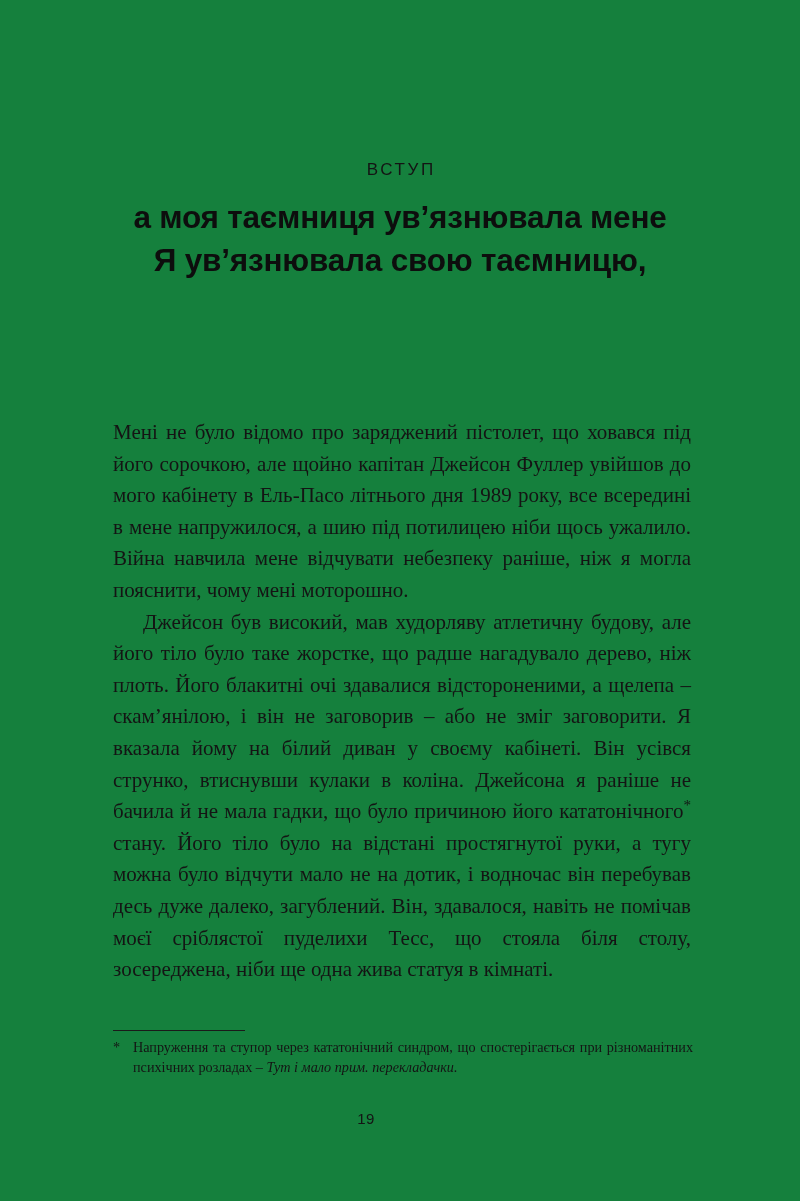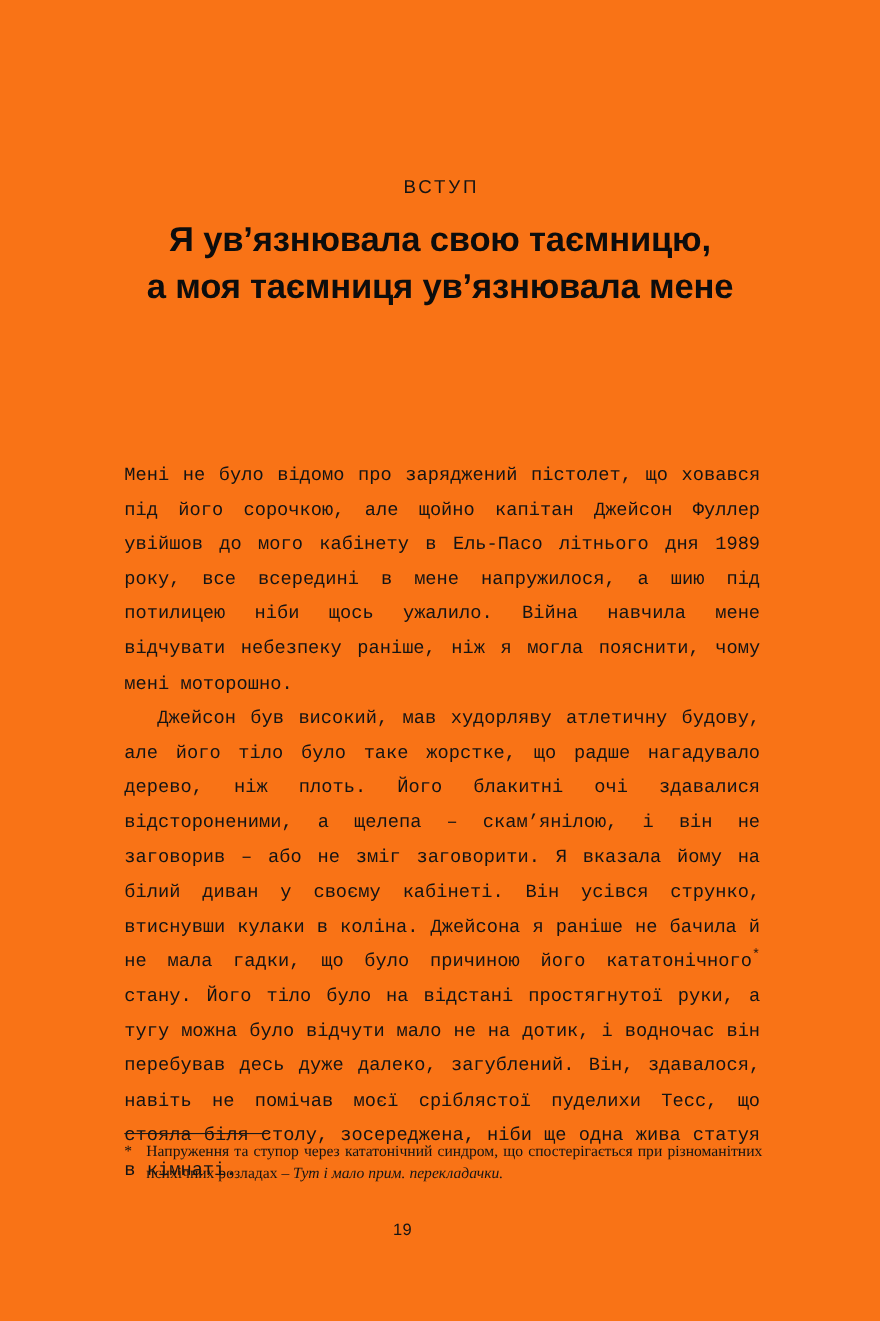--- a/index.html
+++ b/index.html
@@ -16,21 +16,21 @@
     font-family: "Liberation Serif", "DejaVu Serif", serif;
     color: #111111;
     -webkit-font-smoothing: antialiased;
   }
 
   .page {
     position: absolute;
     inset: 0;
     width: 800px;
     height: 1201px;
-    background: #f97316;
+    background: #15803d;
   }
 
   
   .chapter-head {
     position: absolute;
     left: 0;
     top: 160px;
     width: 800px;
     text-align: center;
   }
@@ -61,27 +61,26 @@
 
   
   .body-col {
     position: absolute;
     left: 113px;
     top: 417px;
     width: 578px;
   }
   .body-col p {
     margin: 0;
-    font-size: 17px;
+    font-size: 21px;
     line-height: 31.6px;
     text-align: justify;
     text-justify: inter-word;
     color: #141414;
     hyphens: manual;
-    font-family: Liberation Mono, monospace;
   }
   .body-col p.indent {
     text-indent: 30px;
   }
   .fn-ref {
     font-size: 0.72em;
     vertical-align: super;
     line-height: 0;
   }
 
@@ -134,22 +133,22 @@
   }
 </style>
 </head>
 <body>
 
 <div class="page">
 
   <div class="chapter-head">
     <div class="kicker">ВСТУП</div>
     <h1 class="chapter-title">
+      <span class="tline">а моя таємниця ув’язнювала мене</span>
       <span class="tline">Я ув’язнювала свою таємницю,</span>
-      <span class="tline">а моя таємниця ув’язнювала мене</span>
     </h1>
   </div>
 
   <div class="body-col">
     <p>Мені не було відомо про заряджений пістолет, що ховався під його сорочкою, але щойно капітан Джейсон Фуллер увійшов до мого кабінету в Ель-Пасо літнього дня 1989 року, все всередині в мене напружилося, а шию під потилицею ніби щось ужалило. Війна навчила мене відчувати небезпеку раніше, ніж я могла пояснити, чому мені моторошно.</p>
     <p class="indent">
       <span>Джейсон був високий, мав худорляву атлетичну будову, але його тіло було таке жорстке, що радше нагадувало дерево, ніж плоть. Його блакитні очі здавалися відстороненими, а щелепа – скам’янілою, і він не заговорив – або не зміг заговорити. Я вказала йому на білий диван у своєму кабінеті. Він усівся струнко, втиснувши кулаки в коліна. Джейсона я раніше не бачила й не мала гадки, що було причиною його кататонічного</span><sup class="fn-ref">*</sup><span> стану. Його тіло було на відстані простягнутої руки, а тугу можна було відчути мало не на дотик, і водночас він перебував десь дуже далеко, загублений. Він, здавалося, навіть не помічав моєї сріблястої пуделихи Тесс, що стояла біля столу, зосереджена, ніби ще одна жива статуя в кімнаті.</span>
     </p>
   </div>
 

